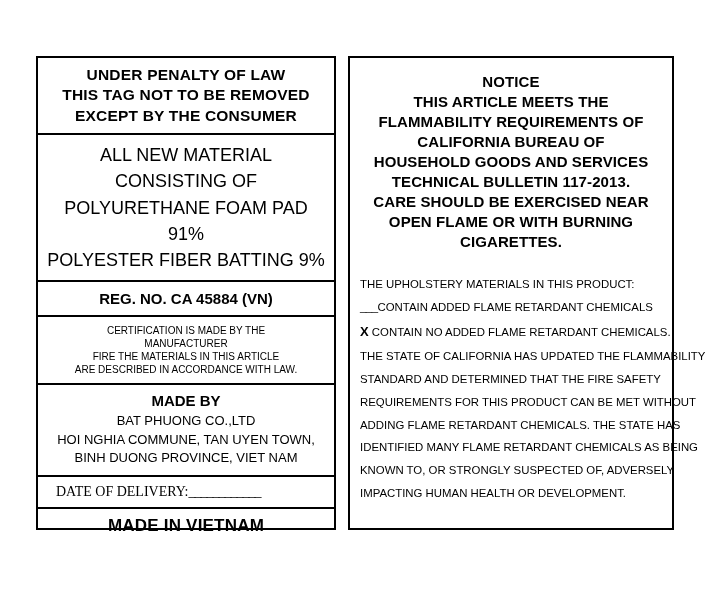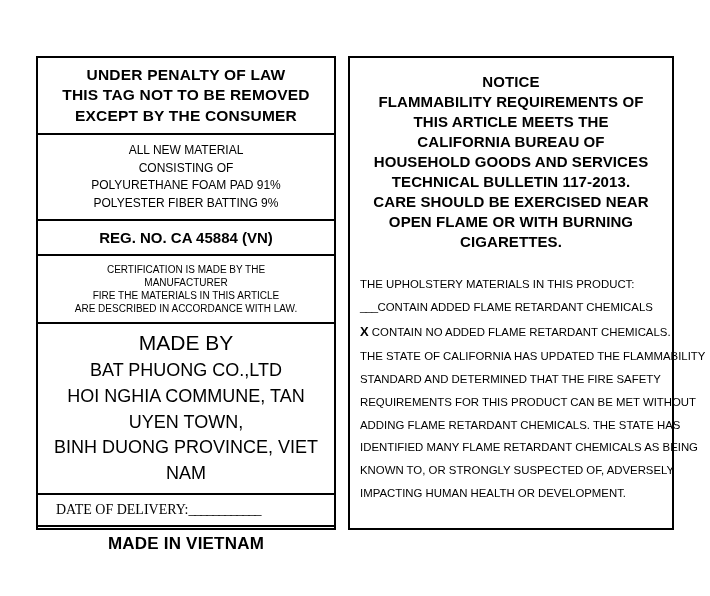--- a/index.html
+++ b/index.html
@@ -45,44 +45,44 @@
     text-align: center;
   }
   .sec:last-child { border-bottom: none; }
   .l1 {
     font-size: 15.5px;
     font-weight: bold;
     line-height: 1.32;
     letter-spacing: .2px;
   }
   .l2 {
-    font-size: 12px;
+    font-size: 18px;
     line-height: 1.45;
   }
   .l3 {
     font-size: 15px;
     font-weight: bold;
     line-height: 1.3;
   }
   .l4 {
     font-size: 10px;
     line-height: 1.3;
   }
   .l5 {
-    font-size: 18px;
+    font-size: 13px;
     line-height: 1.42;
   }
   .l7 {
     font-size: 17px;
     font-weight: bold;
     letter-spacing: .2px;
   }
   .madeby-head {
-    font-size: 21px;
-    font-weight: normal;
+    font-size: 15px;
+    font-weight: bold;
     margin-bottom: 3px;
   }
   .delivery {
     font-size: 14px;
     text-align: left;
     padding-left: 18px;
     font-family: Liberation Serif, serif;
   }
   .delivery .blank {
     letter-spacing: -1px;
@@ -165,22 +165,22 @@
     <div class="sec">
       <div class="l7">MADE IN VIETNAM</div>
     </div>
 
 
   </div>
 
   <div class="panel right-panel">
     <div class="notice-title">
       <div>NOTICE</div>
+      <div>THIS ARTICLE MEETS THE</div>
       <div>FLAMMABILITY REQUIREMENTS OF</div>
-      <div>THIS ARTICLE MEETS THE</div>
       <div>CALIFORNIA BUREAU OF</div>
       <div>HOUSEHOLD GOODS AND SERVICES</div>
       <div>TECHNICAL BULLETIN 117-2013.</div>
       <div>CARE SHOULD BE EXERCISED NEAR</div>
       <div>OPEN FLAME OR WITH BURNING</div>
       <div>CIGARETTES.</div>
     </div>
 
     <div class="notice-body">
       <div class="row">THE UPHOLSTERY MATERIALS IN THIS PRODUCT:</div>

